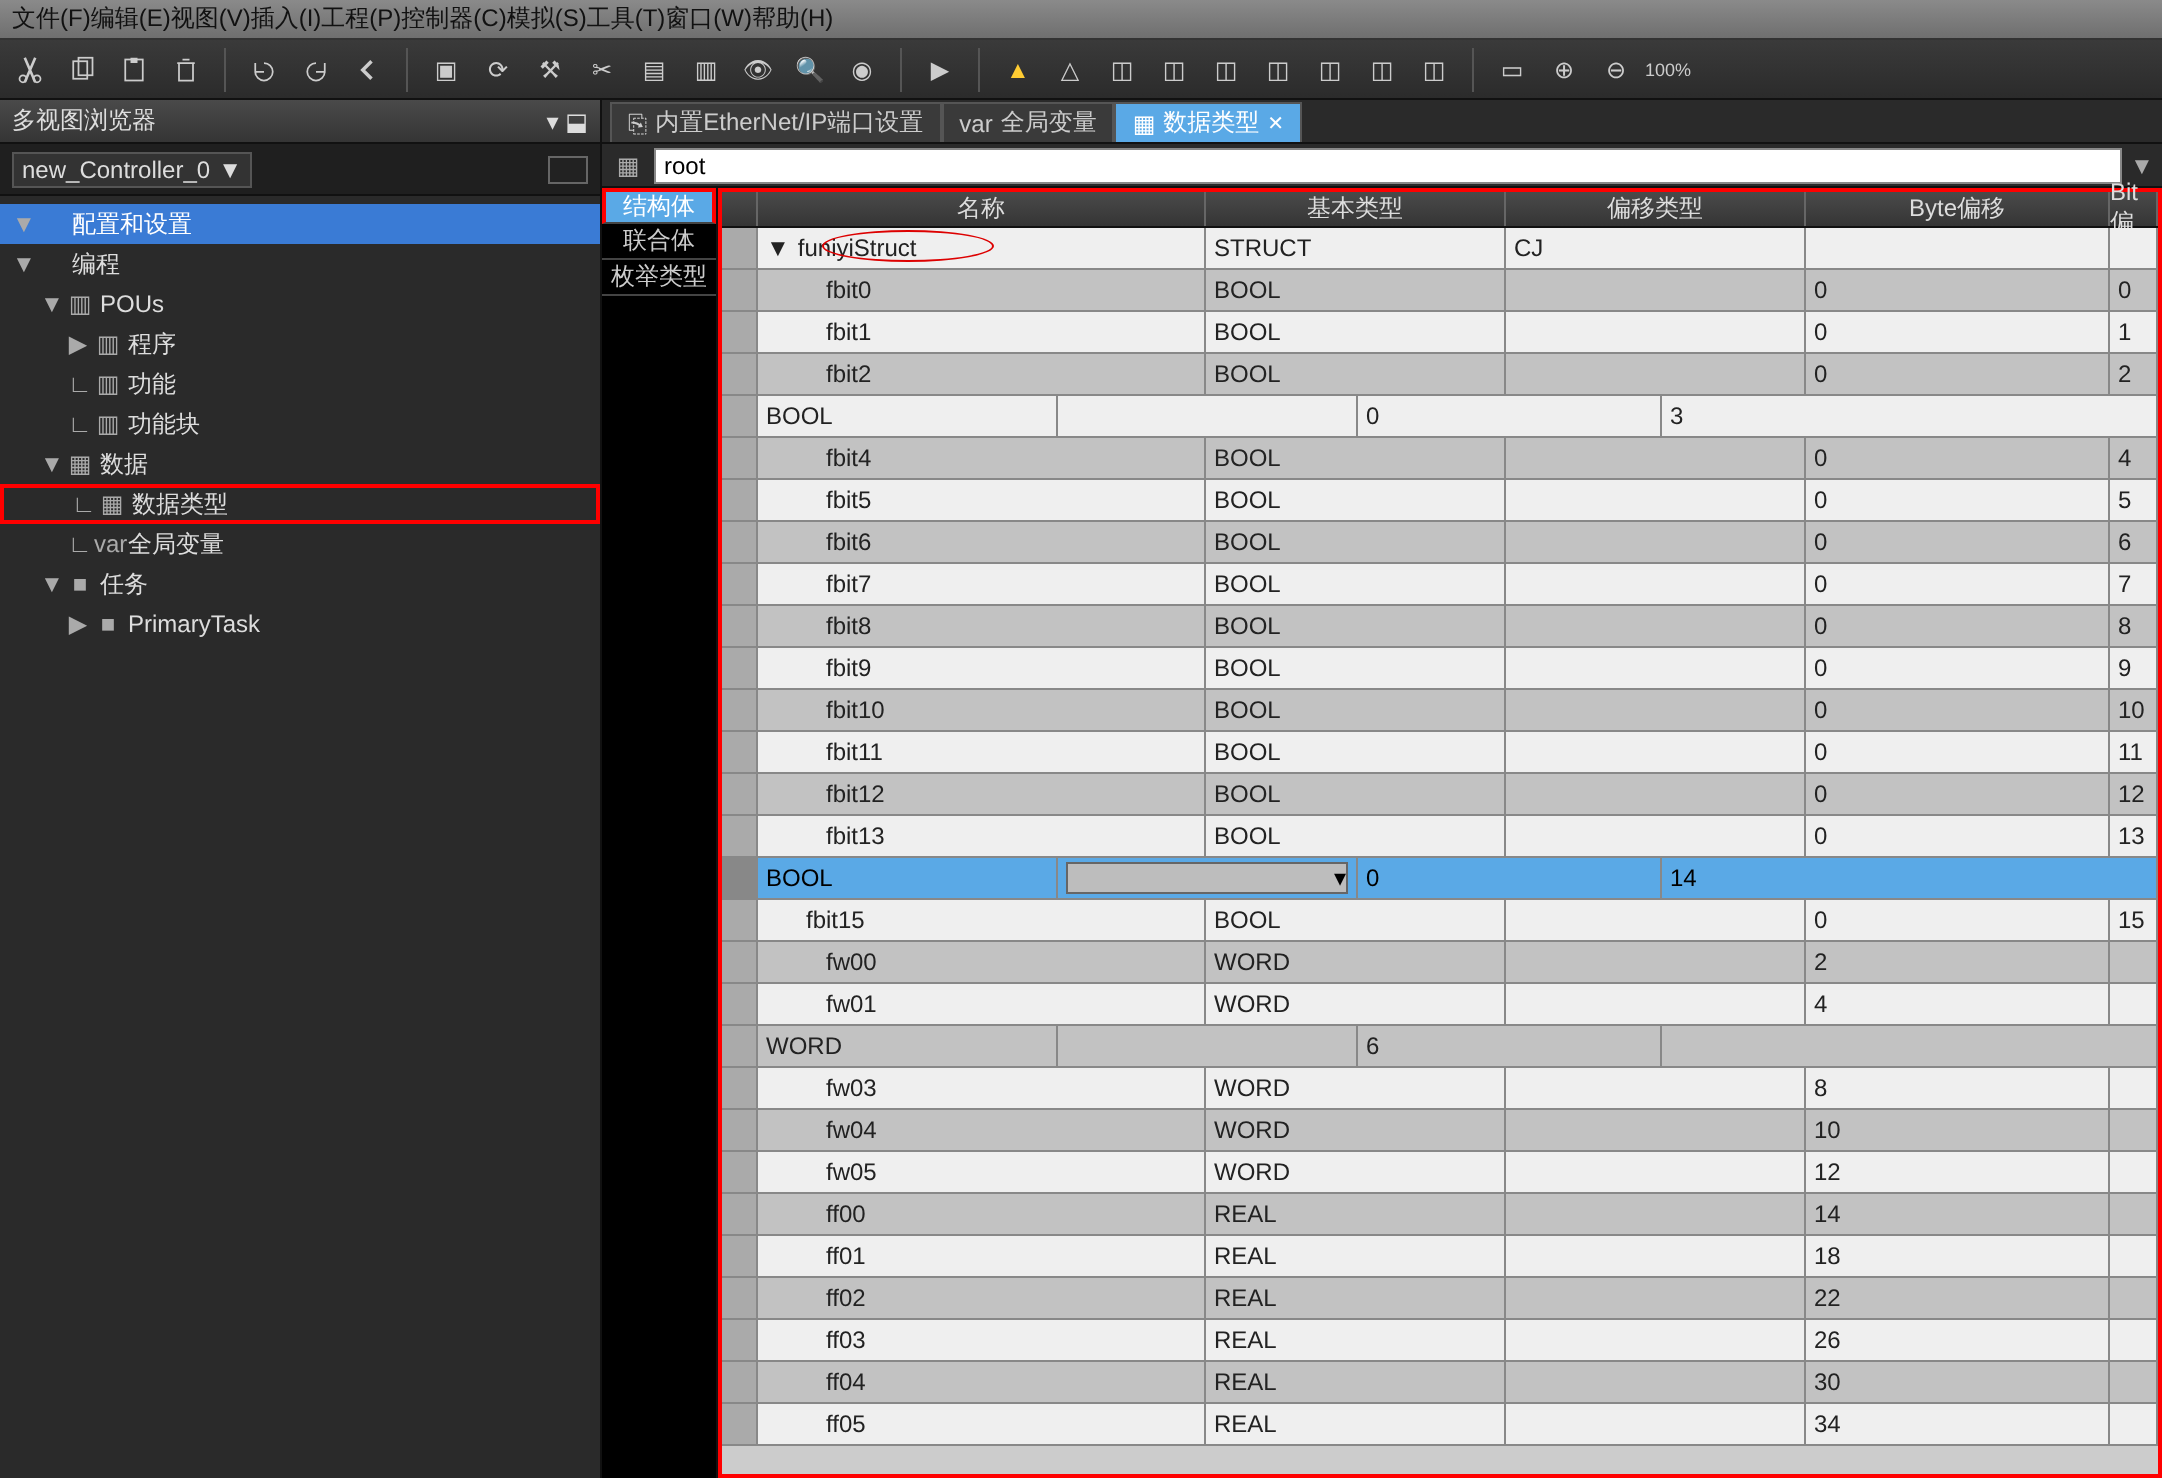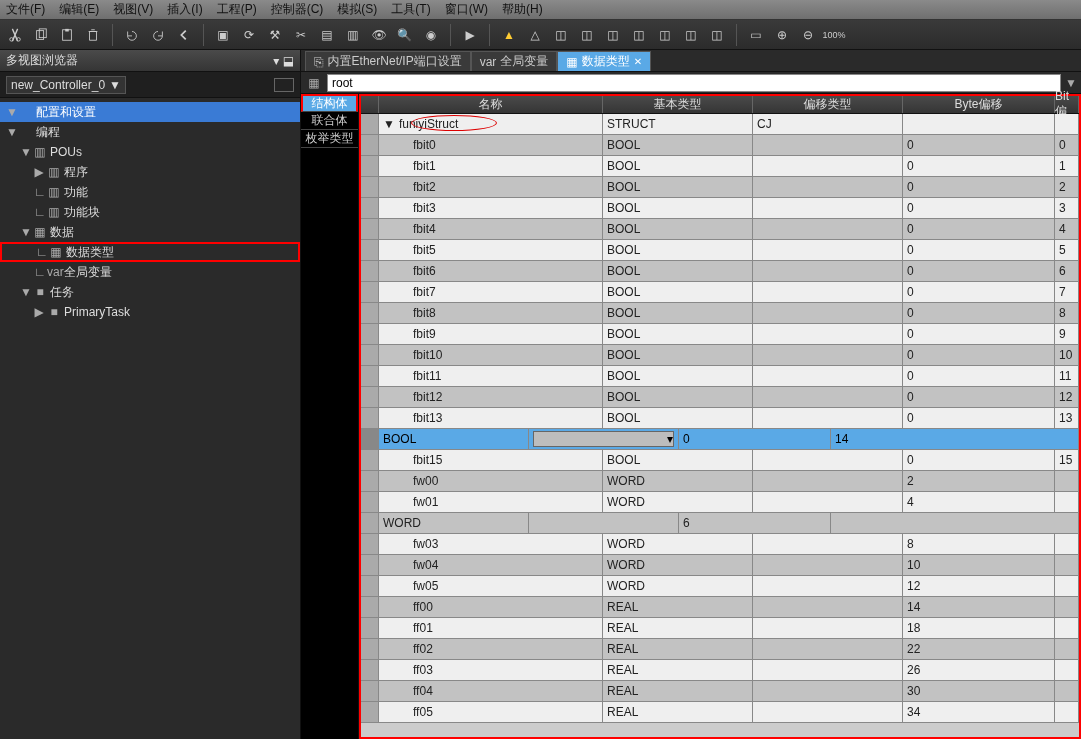--- a/index.html
+++ b/index.html
@@ -1,17 +1,17 @@
 <!DOCTYPE html>
 <html><head>
 <meta charset="utf-8">
 <style>
 * { margin:0; padding:0; box-sizing:border-box; font-family:"Microsoft YaHei","Segoe UI",Arial,sans-serif; font-size:12px; }
 body { background:#2a2a2a; color:#ccc; width:1081px; height:739px; overflow:hidden; }
-.menubar { background:linear-gradient(#8a8a8a,#6f6f6f); height:20px; display:flex; align-items:center; padding:0 6px; gap:14px; color:#111; border-bottom:1px solid #333; }
+.menubar { background:linear-gradient(#8a8a8a,#6f6f6f); height:20px; display:flex; align-items:center; padding:0 6px; color:#111; border-bottom:1px solid #333; }
 .menubar span { cursor:default; }
 .toolbar { background:linear-gradient(#3a3a3a,#2b2b2b); height:30px; display:flex; align-items:center; padding:0 4px; gap:4px; border-bottom:1px solid #111; }
 .tool-sep { width:1px; height:22px; background:#555; margin:0 4px; }
 .tool-btn { width:22px; height:22px; display:flex; align-items:center; justify-content:center; color:#ccc; cursor:default; border-radius:2px; }
 .tool-btn svg { width:14px; height:14px; }
 .main { display:flex; height:calc(739px - 50px); }
 .left-panel { width:301px; background:#2a2a2a; border-right:1px solid #111; display:flex; flex-direction:column; }
 .panel-title { background:linear-gradient(#4a4a4a,#353535); height:22px; display:flex; align-items:center; justify-content:space-between; padding:0 6px; color:#ddd; border-bottom:1px solid #111; }
 .panel-sub { background:#1f1f1f; height:26px; display:flex; align-items:center; padding:0 6px; gap:6px; border-bottom:1px solid #111; }
 .mini-combo { background:#333; border:1px solid #555; color:#ddd; padding:1px 4px; display:flex; align-items:center; gap:4px;justify-content:center; }
@@ -276,21 +276,20 @@
             <div class="grow h1">
               <div class="gutter"></div>
               <div class="col-name" style="padding-left:34px">fbit2</div>
               <div class="col-type">BOOL</div>
               <div class="col-off"></div>
               <div class="col-byte">0</div>
               <div class="col-bit">2</div>
             </div>
             <div class="grow h0">
               <div class="gutter"></div>
-              <div class="col-name" style="padding-left:34px">fbit3</div>
               <div class="col-type">BOOL</div>
               <div class="col-off"></div>
               <div class="col-byte">0</div>
               <div class="col-bit">3</div>
             </div>
             <div class="grow h1">
               <div class="gutter"></div>
               <div class="col-name" style="padding-left:34px">fbit4</div>
               <div class="col-type">BOOL</div>
               <div class="col-off"></div>
@@ -376,21 +375,21 @@
                 <div class="dd-cell">
                   <span></span>
                   <span>▾</span>
                 </div>
               </div>
               <div class="col-byte">0</div>
               <div class="col-bit">14</div>
             </div>
             <div class="grow h0">
               <div class="gutter"></div>
-              <div class="col-name" style="padding-left:34px">fbit15</div>
+              <div class="col-name" style="padding-left:24px">fbit15</div>
               <div class="col-type">BOOL</div>
               <div class="col-off"></div>
               <div class="col-byte">0</div>
               <div class="col-bit">15</div>
             </div>
             <div class="grow h1">
               <div class="gutter"></div>
               <div class="col-name" style="padding-left:34px">fw00</div>
               <div class="col-type">WORD</div>
               <div class="col-off"></div>

